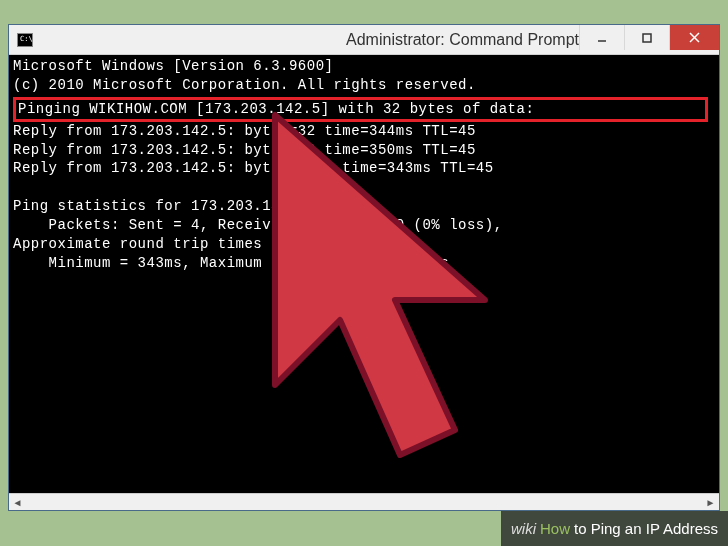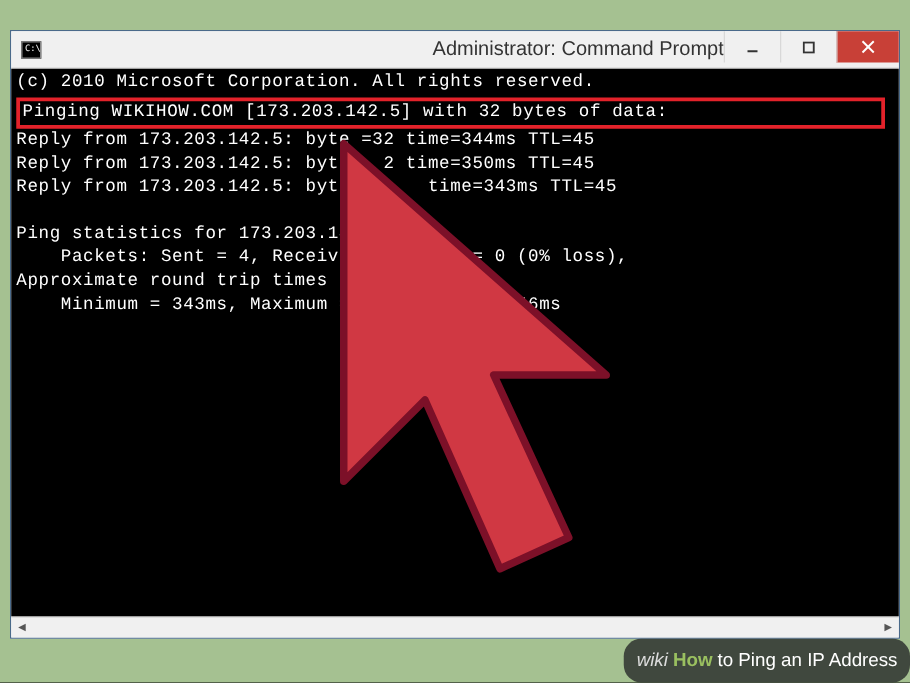--- a/index.html
+++ b/index.html
@@ -124,24 +124,23 @@
       position: absolute;
       bottom: 0;
       right: 0;
       height: 35px;
       background: rgba(50, 55, 50, 0.88);
       display: flex;
       align-items: center;
       padding: 0 10px;
       color: #fff;
       font-size: 15px;
-      border-radius: 14px;
     }
     .caption-logo { font-style: italic; color: #ddd; margin-right: 4px; }
-    .caption-how { font-weight: bold; color: #9ac060; }
+    .caption-how { font-weight: normal; color: #9ac060; }
     .caption-text { margin-left: 4px; }
   </style>
 </head>
 <body>
 
 <div class="window">
   <div class="titlebar">
     <div class="titlebar-icon">
       <span class="titlebar-icon-text">C:\</span>
     </div>
@@ -160,20 +159,21 @@
       <div class="window-btn close-btn">
         <svg width="11" height="11" viewBox="0 0 11 11">
             <line x1="1" y1="1" x2="10" y2="10" stroke="#fff" stroke-width="1.5"></line>
             <line x1="10" y1="1" x2="1" y2="10" stroke="#fff" stroke-width="1.5"></line>
           </svg>
       </div>
     </div>
   </div>
 
   <div class="terminal">
+    <div class="terminal-line">Microsoft Windows [Version 6.3.9600]</div>
     <div class="terminal-line">(c) 2010 Microsoft Corporation. All rights reserved.</div>
     <div class="terminal-line"></div>
     <div class="highlight-box">
       <div class="terminal-line">Pinging WIKIHOW.COM [173.203.142.5] with 32 bytes of data:</div>
     </div>
     <div class="terminal-line">Reply from 173.203.142.5: byte =32 time=344ms TTL=45</div>
     <div class="terminal-line">Reply from 173.203.142.5: byte   2 time=350ms TTL=45</div>
     <div class="terminal-line">Reply from 173.203.142.5: byte       time=343ms TTL=45</div>
     <div class="terminal-line">&nbsp;</div>
     <div class="terminal-line">Ping statistics for 173.203.14</div>

